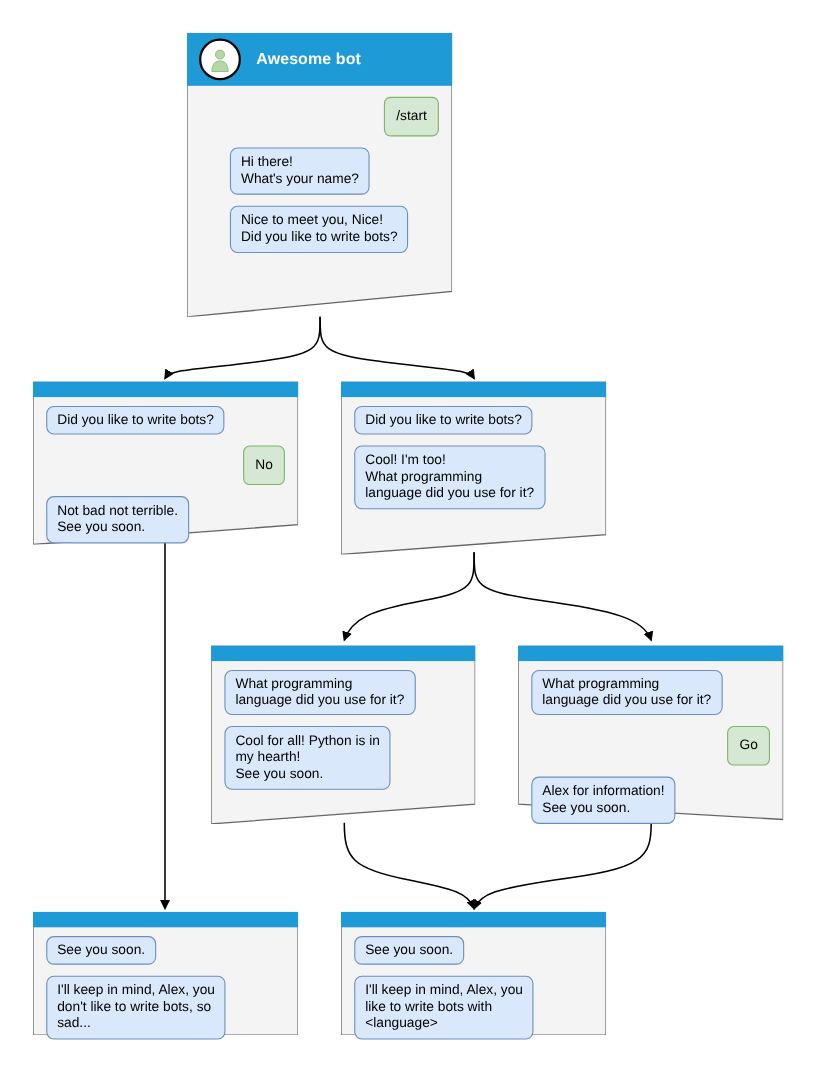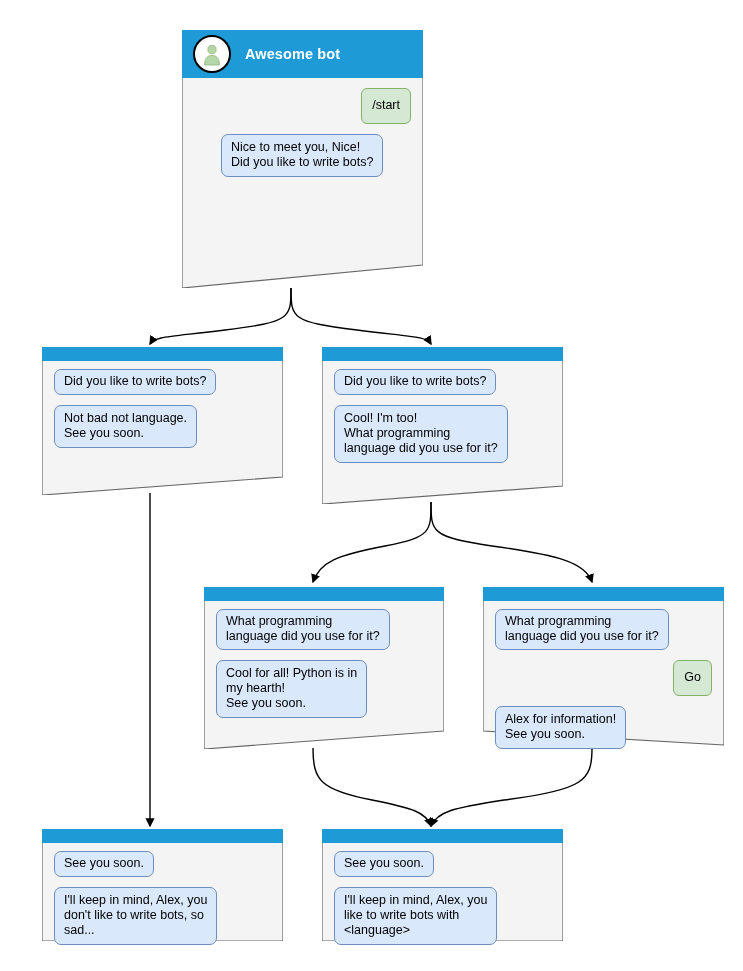--- a/index.html
+++ b/index.html
@@ -31,21 +31,20 @@
     width: 743px;
     height: 971px;
     z-index: 1;
     pointer-events: none;
   }
 
   
   .node {
     position: absolute;
     z-index: 2;
-    margin-left: 12px;
   }
   .node-shape {
     position: absolute;
     inset: 0;
     z-index: 0;
   }
   .node-inner {
     position: relative;
     z-index: 1;
     width: 100%;
@@ -172,39 +171,46 @@
             <path d="M 4.6 23 C 4.6 15.6 8 13.4 12 13.4 C 16 13.4 19.4 15.6 19.4 23 Z" fill="#b5d6a8" stroke="#8cb87a" stroke-width="0.8"></path>
           </svg>
         </div>
         <div class="bot-title">Awesome bot</div>
       </div>
       <div class="chat-body">
         <div class="msg-row right">
           <div class="bubble reply">/start</div>
         </div>
         <div class="msg-row left">
+          <div class="bubble">Hi there!
+What's your name?</div>
+        </div>
+        <div class="msg-row left">
           <div class="bubble">Nice to meet you, Nice!
 Did you like to write bots?</div>
         </div>
       </div>
     </div>
   </div>
 
   <div class="node" style="left:30px; top:347px; width:241px; height:148px;">
     <svg class="node-shape" viewBox="0 0 241 148" preserveAspectRatio="none" width="241" height="148">
       <polygon points="0,0 241,0 241,130 0,148" fill="#f4f4f4" stroke="#666666" stroke-width="1.2"></polygon>
     </svg>
     <div class="node-inner">
       <div class="node-header" style="background:#1e9ad6;"></div>
       <div class="chat-body">
         <div class="msg-row left">
           <div class="bubble compact">Did you like to write bots?</div>
         </div>
-        <div class="msg-row left">
-          <div class="bubble">Not bad not language.
+        <div class="msg-row right">
+          <div class="bubble reply">No</div>
+        </div>
+        <div class="msg-row left">
+          <div class="bubble">Not bad not terrible.
 See you soon.</div>
         </div>
       </div>
     </div>
   </div>
 
   <div class="node" style="left:310px; top:347px; width:241px; height:157px;">
     <svg class="node-shape" viewBox="0 0 241 157" preserveAspectRatio="none" width="241" height="157">
       <polygon points="0,0 241,0 241,139 0,157" fill="#f4f4f4" stroke="#666666" stroke-width="1.2"></polygon>
     </svg>

